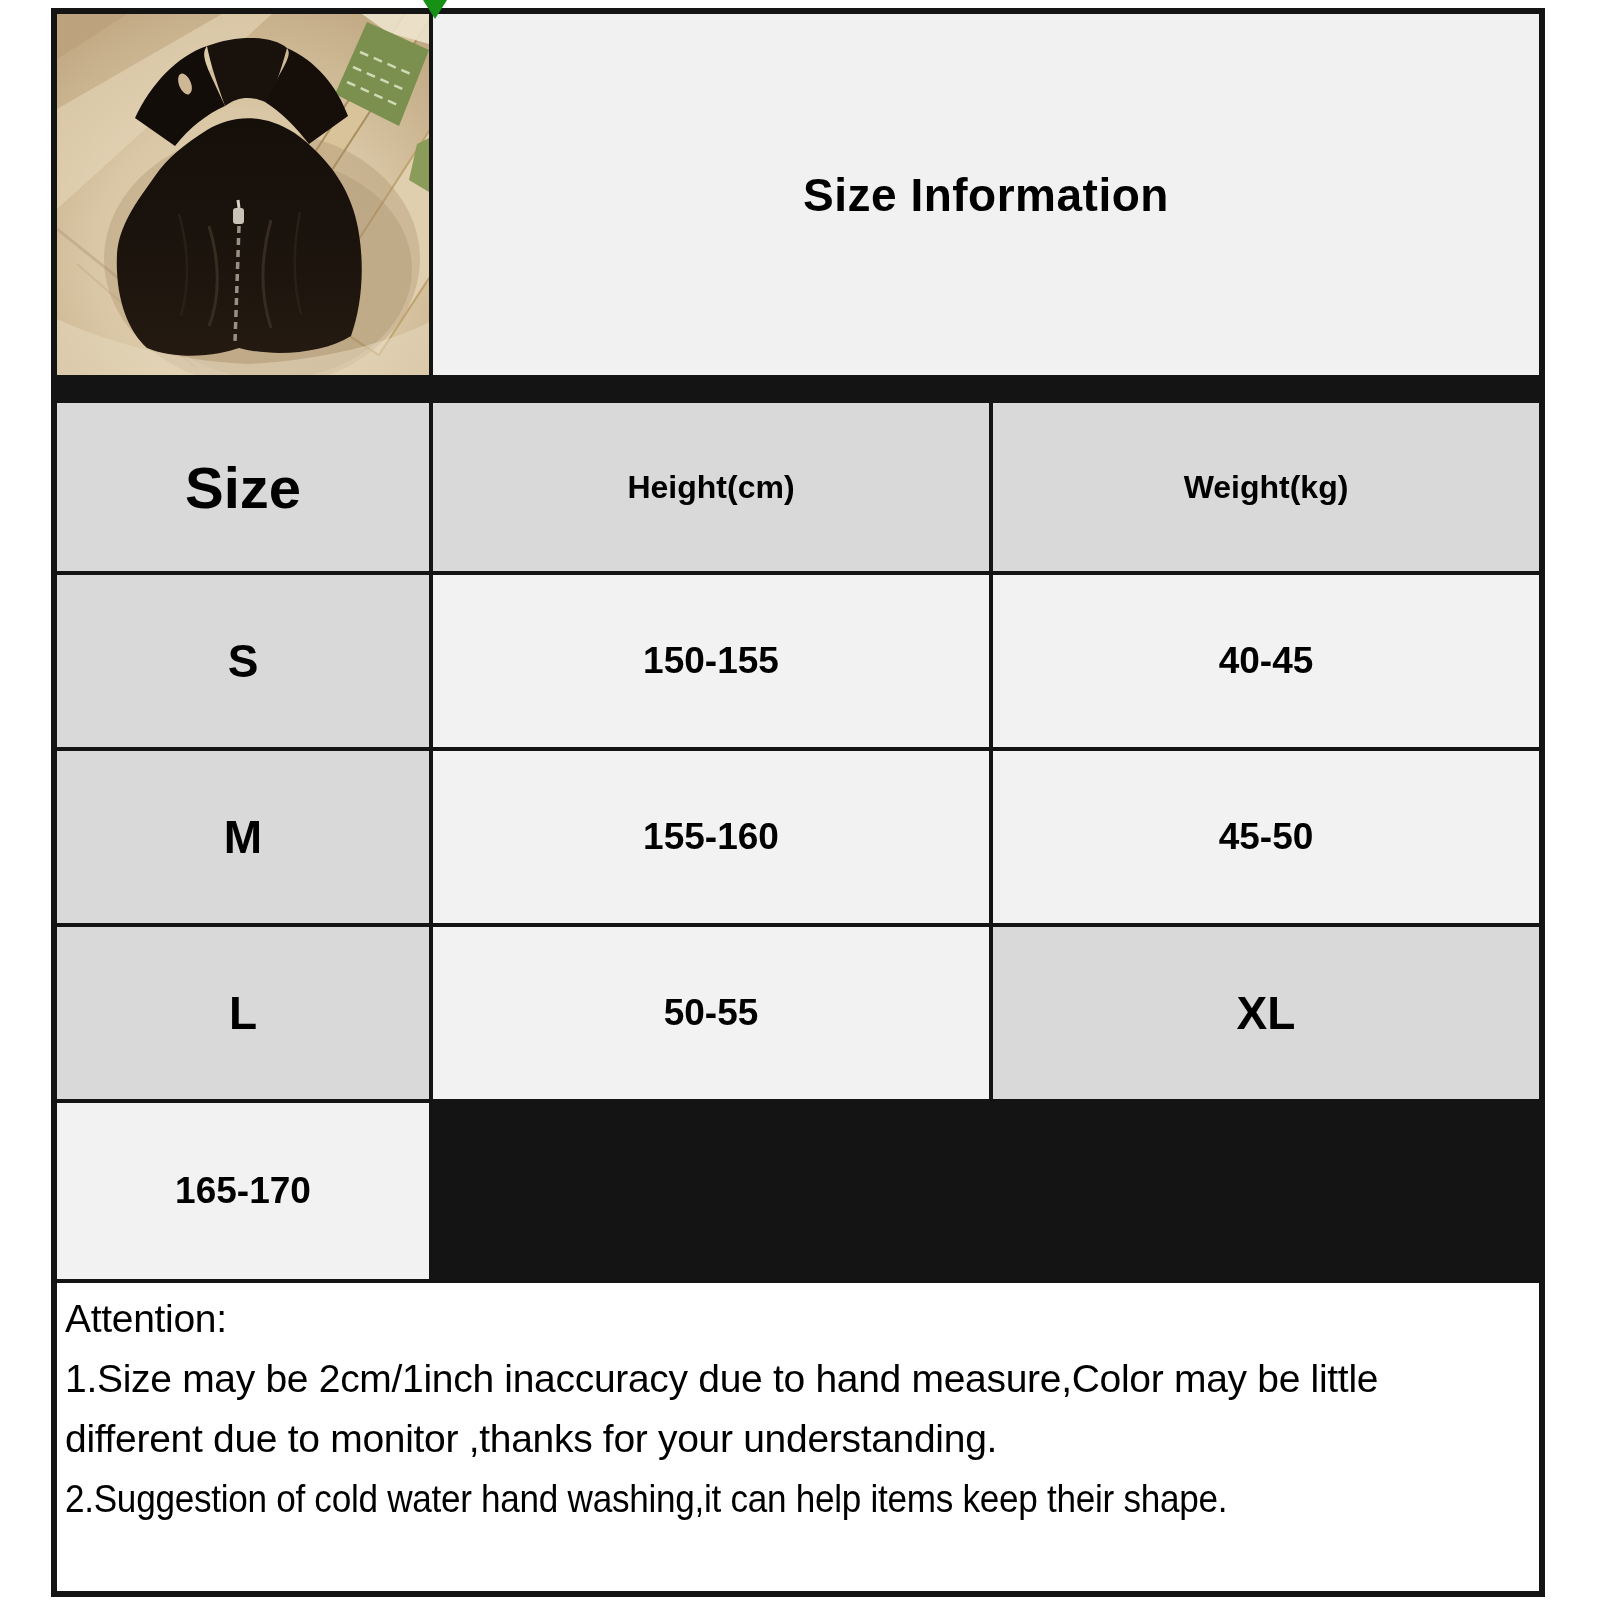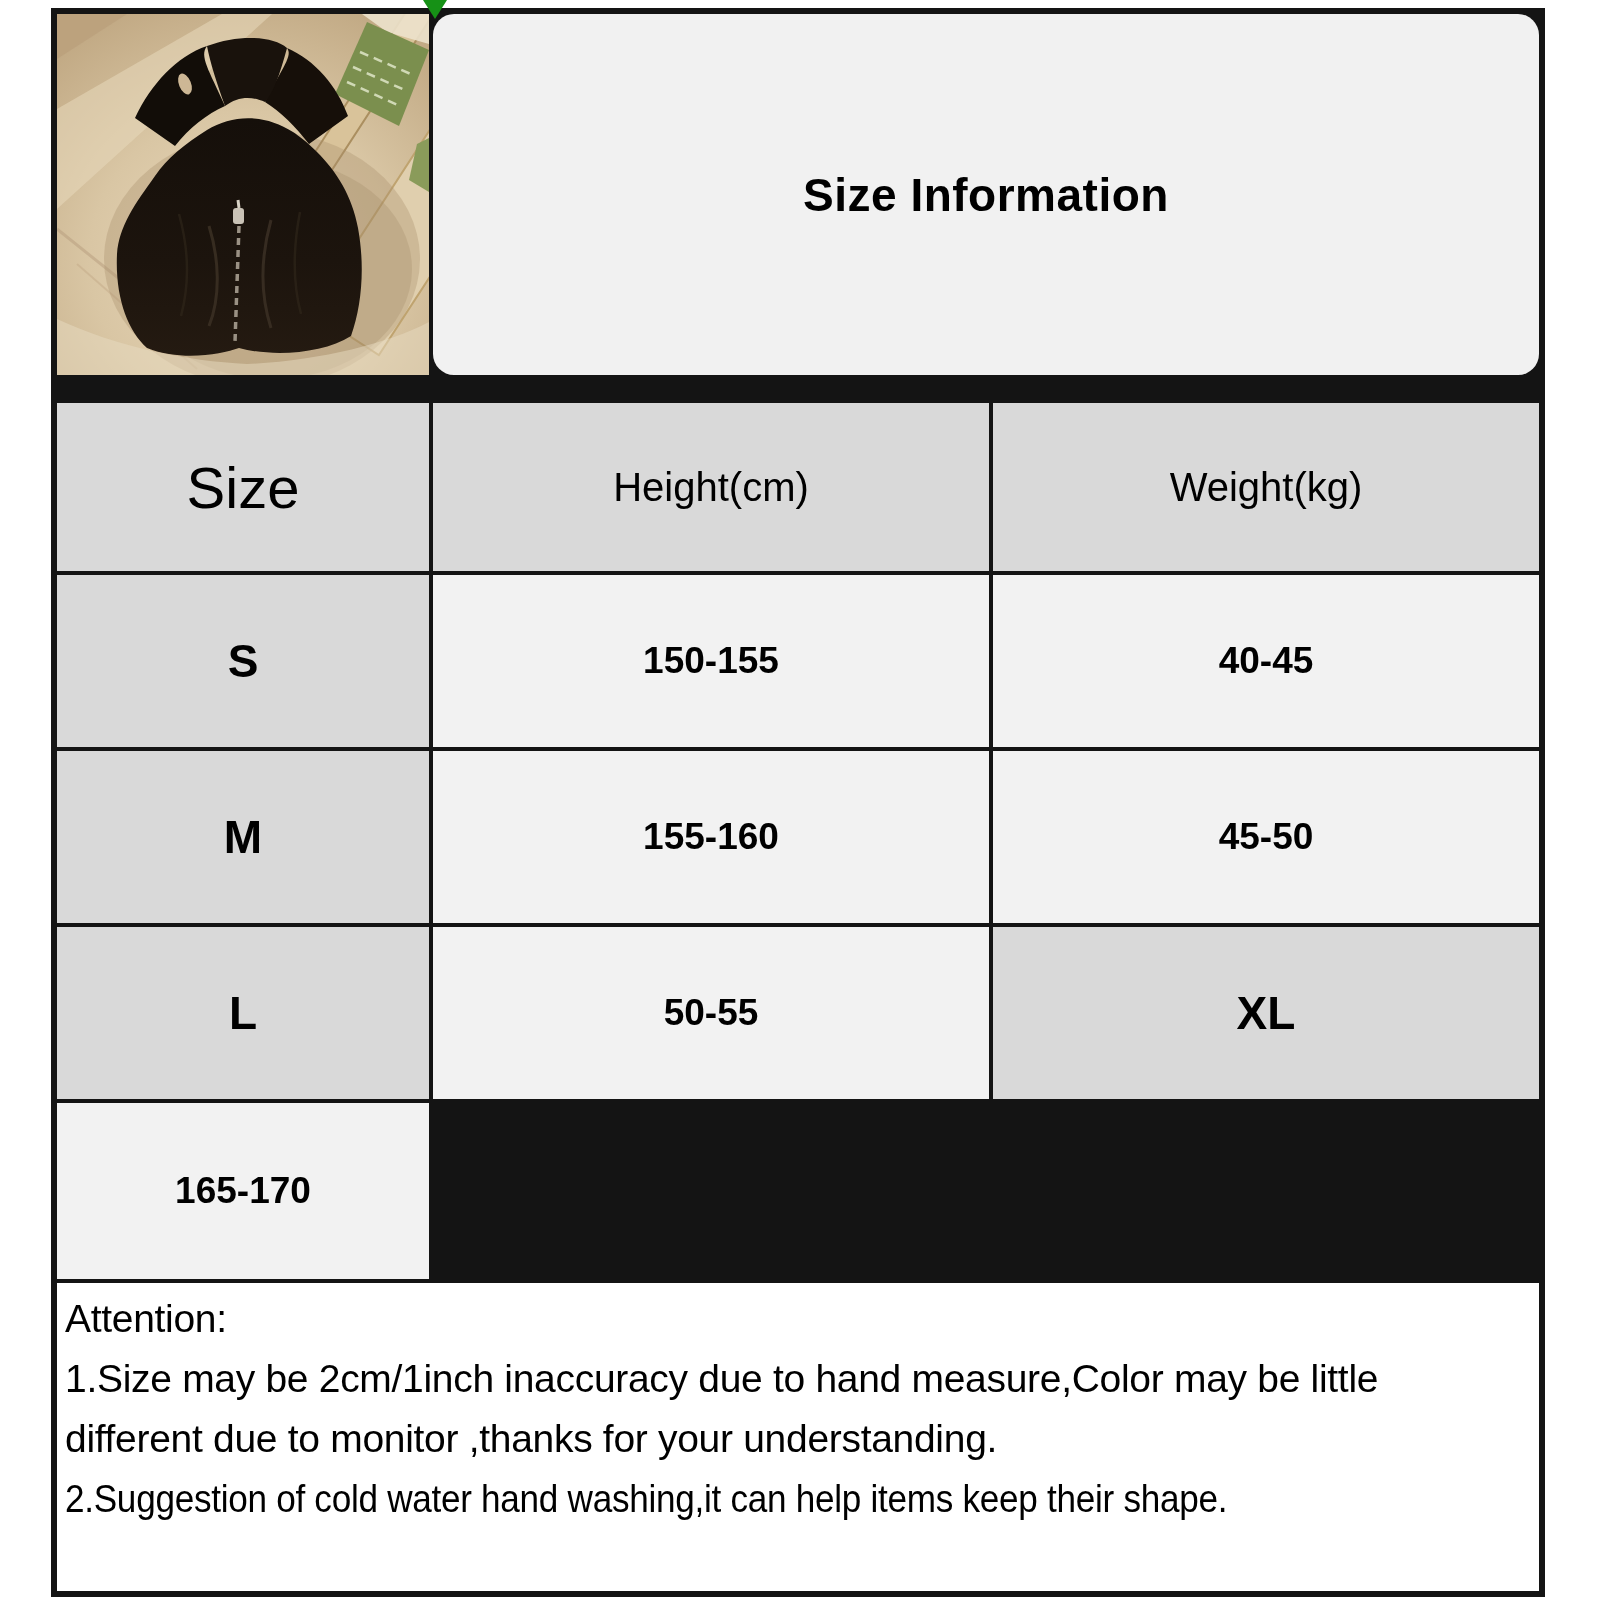--- a/index.html
+++ b/index.html
@@ -28,25 +28,25 @@
   }
   .cell {
     display: flex;
     align-items: center;
     justify-content: center;
     text-align: center;
     overflow: hidden;
   }
   .photo-cell      { background: #d7c4a3; padding: 0; }
   .photo-cell svg  { display: block; width: 100%; height: 100%; }
-  .title-cell      { grid-column: 2 / 4; background: #f1f1f1; border-radius: 21px; }
+  .title-cell      { grid-column: 2 / 4; background: #f1f1f1; }
   .title-text      { font-size: 46px; font-weight: bold; letter-spacing: 0.5px; }
-  .head-cell       { background: #d9d9d9; font-weight: normal; margin-top: 24px; }
+  .head-cell       { background: #d9d9d9; font-weight: bold; margin-top: 24px; }
   .head-size       { font-size: 58px; }
-  .head-col        { font-size: 40px; }
+  .head-col        { font-size: 32px; }
   .label-cell      { background: #d9d9d9; font-weight: bold; font-size: 46px; }
   .value-cell      { background: #f2f2f2; font-weight: bold; font-size: 37px; }
   .attention-cell {
     grid-column: 1 / 4;
     background: #ffffff;
     display: block;
     text-align: left;
     padding: 6px 8px;
     box-sizing: border-box;
     font-size: 39px;

